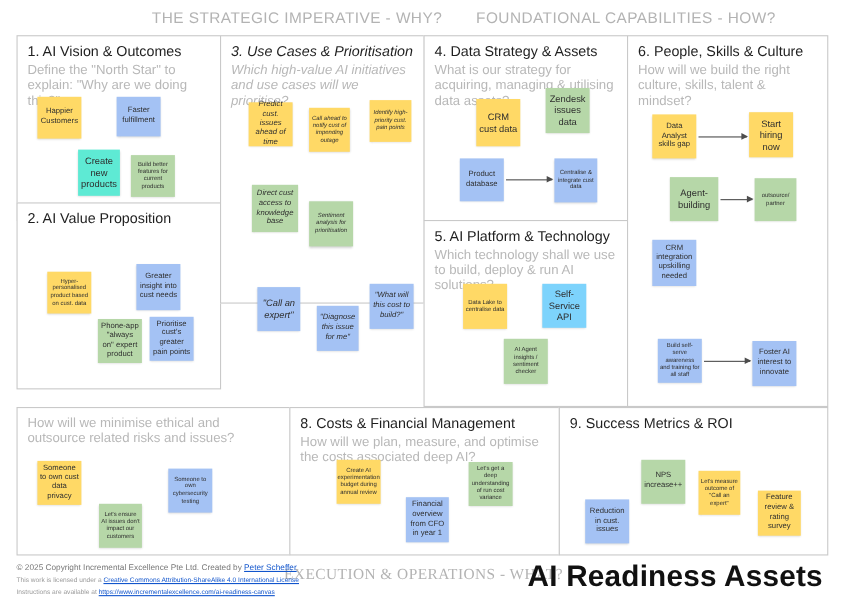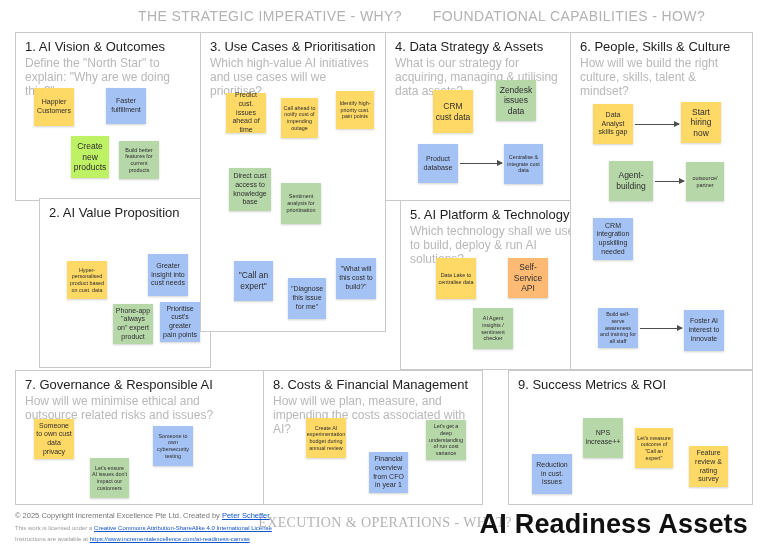--- a/index.html
+++ b/index.html
@@ -11,27 +11,27 @@
     position:absolute;color:#b3b3b3;font-size:14px;letter-spacing:.4px;
     text-align:center;white-space:nowrap;
   }
   .hdr-left{left:15px;top:8px;width:510px;}
   .hdr-right{left:385px;top:8px;width:368px;}
   .hdr-bottom{left:240px;top:515px;width:290px;font-family:Liberation Serif, serif;}
   .cell{
     position:absolute;border:1px solid #c9c9c9;background:#fff;box-sizing:border-box;
   }
   #cell-1{left:15px;top:32px;width:186px;height:169px;}
-  #cell-2{left:15px;top:198px;width:172px;height:170px;margin-left:24px;}
-  #cell-3{left:200px;top:32px;width:186px;height:300px;}
+  #cell-2{left:15px;top:184px;width:186px;height:170px;}
+  #cell-3{left:200px;top:32px;width:186px;height:244px;font-style:italic;}
   #cell-4{left:385px;top:32px;width:186px;height:169px;}
-  #cell-5{left:385px;top:200px;width:186px;height:170px;margin-left:15px;}
+  #cell-5{left:385px;top:200px;width:186px;height:170px;}
   #cell-6{left:570px;top:32px;width:183px;height:338px;}
   #cell-7{left:15px;top:370px;width:249px;height:135px;}
-  #cell-8{left:263px;top:370px;width:220px;height:135px;}
+  #cell-8{left:263px;top:370px;width:246px;height:135px;}
   #cell-9{left:508px;top:370px;width:245px;height:135px;}
   .cell-head{padding:6px 9px 0 9px;}
   .cell-title{font-size:13px;color:#1f1f1f;margin-bottom:2px;}
   .cell-sub{font-size:12px;color:#b8b8b8;line-height:1.18;}
   .notes{position:absolute;left:0;top:0;right:0;bottom:0;}
   .note{
     position:absolute;display:flex;align-items:center;justify-content:center;
     text-align:center;color:#2e2e2e;line-height:1.25;padding:2px;box-sizing:border-box;
     box-shadow:0 1px 2px rgba(0,0,0,.18);white-space:pre-line;
   }
@@ -59,21 +59,21 @@
 <div class="zone-hdr hdr-right">FOUNDATIONAL CAPABILITIES - HOW?</div>
 
 <div class="cell" id="cell-1">
   <div class="cell-head">
     <div class="cell-title">1. AI Vision &amp; Outcomes</div>
     <div class="cell-sub">Define the "North Star" to explain: "Why are we doing this?"</div>
   </div>
   <div class="notes">
       <div class="note m" style="left: 18px; top: 55px; width: 40px; height: 38px; background: rgb(255, 217, 102);">Happier Customers</div>
       <div class="note m" style="left: 90px; top: 55px; width: 40px; height: 36px; background: rgb(164, 194, 244);">Faster fulfillment</div>
-      <div class="note l" style="left: 55px; top: 103px; width: 38px; height: 42px; background: #bef264;">Create new products</div>
+      <div class="note l" style="left: 55px; top: 103px; width: 38px; height: 42px; background: #5eead4;">Create new products</div>
       <div class="note s" style="left: 103px; top: 108px; width: 40px; height: 38px; background: rgb(182, 215, 168);">Build better features for current products</div>
     </div>
 </div>
 
 <div class="cell" id="cell-2">
   <div class="cell-head">
     <div class="cell-title">2. AI Value Proposition</div>
   </div>
   <div class="notes">
       <div class="note s" style="left: 27px; top: 62px; width: 40px; height: 38px; background: rgb(255, 217, 102);">Hyper-personalised product based on cust. data</div>
@@ -114,21 +114,21 @@
     </div>
 </div>
 
 <div class="cell" id="cell-5">
   <div class="cell-head">
     <div class="cell-title">5. AI Platform &amp; Technology</div>
     <div class="cell-sub">Which technology shall we use to build, deploy &amp; run AI solutions?</div>
   </div>
   <div class="notes">
       <div class="note s" style="left: 35px; top: 57px; width: 40px; height: 41px; background: rgb(255, 217, 102);">Data Lake to centralise data</div>
-      <div class="note l" style="left: 107px; top: 57px; width: 40px; height: 40px; background: #fdba74;">Self-Service API</div>
+      <div class="note l" style="left: 107px; top: 57px; width: 40px; height: 40px; background: #7dd3fc;">Self-Service API</div>
       <div class="note s" style="left: 72px; top: 107px; width: 40px; height: 41px; background: rgb(182, 215, 168);">AI Agent insights / sentiment checker</div>
     </div>
 </div>
 
 <div class="cell" id="cell-6">
   <div class="cell-head">
     <div class="cell-title">6. People, Skills &amp; Culture</div>
     <div class="cell-sub">How will we build the right culture, skills, talent &amp; mindset?</div>
   </div>
   <div class="notes">
@@ -140,34 +140,33 @@
       <div class="note s" style="left: 27px; top: 275px; width: 40px; height: 40px; background: rgb(164, 194, 244);">Build self-serve awareness and training for all staff</div>
       <div class="note m" style="left: 113px; top: 277px; width: 40px; height: 41px; background: rgb(164, 194, 244);">Foster AI interest to innovate</div>
       <div class="arrow" style="left: 64px; top: 91px; width: 44px;"></div>
       <div class="arrow" style="left: 84px; top: 148px; width: 29px;"></div>
       <div class="arrow" style="left: 69px; top: 295px; width: 42px;"></div>
     </div>
 </div>
 
 <div class="cell" id="cell-7">
   <div class="cell-head">
-    <div class="cell-title">7. Governance &amp; Responsible AI</div>
     <div class="cell-sub">How will we minimise ethical and outsource related risks and issues?</div>
   </div>
   <div class="notes">
       <div class="note m" style="left: 18px; top: 48px; width: 40px; height: 40px; background: rgb(255, 217, 102);">Someone to own cust data privacy</div>
       <div class="note s" style="left: 74px; top: 87px; width: 39px; height: 40px; background: rgb(182, 215, 168);">Let's ensure AI issues don't impact our customers</div>
       <div class="note s" style="left: 137px; top: 55px; width: 40px; height: 40px; background: rgb(164, 194, 244);">Someone to own cybersecurity testing</div>
     </div>
 </div>
 
 <div class="cell" id="cell-8">
   <div class="cell-head">
     <div class="cell-title">8. Costs &amp; Financial Management</div>
-    <div class="cell-sub">How will we plan, measure, and impending the costs associated with AI?</div>
+    <div class="cell-sub">How will we plan, measure, and optimise the costs associated deep AI?</div>
   </div>
   <div class="notes">
       <div class="note s" style="left: 42px; top: 47px; width: 40px; height: 40px; background: rgb(255, 217, 102);">Create AI experimentation budget during annual review</div>
       <div class="note m" style="left: 105px; top: 81px; width: 39px; height: 41px; background: rgb(164, 194, 244);">Financial overview from CFO in year 1</div>
       <div class="note s" style="left: 162px; top: 49px; width: 40px; height: 40px; background: rgb(182, 215, 168);">Let's get a deep understanding of run cost variance</div>
     </div>
 </div>
 
 <div class="cell" id="cell-9">
   <div class="cell-head">

